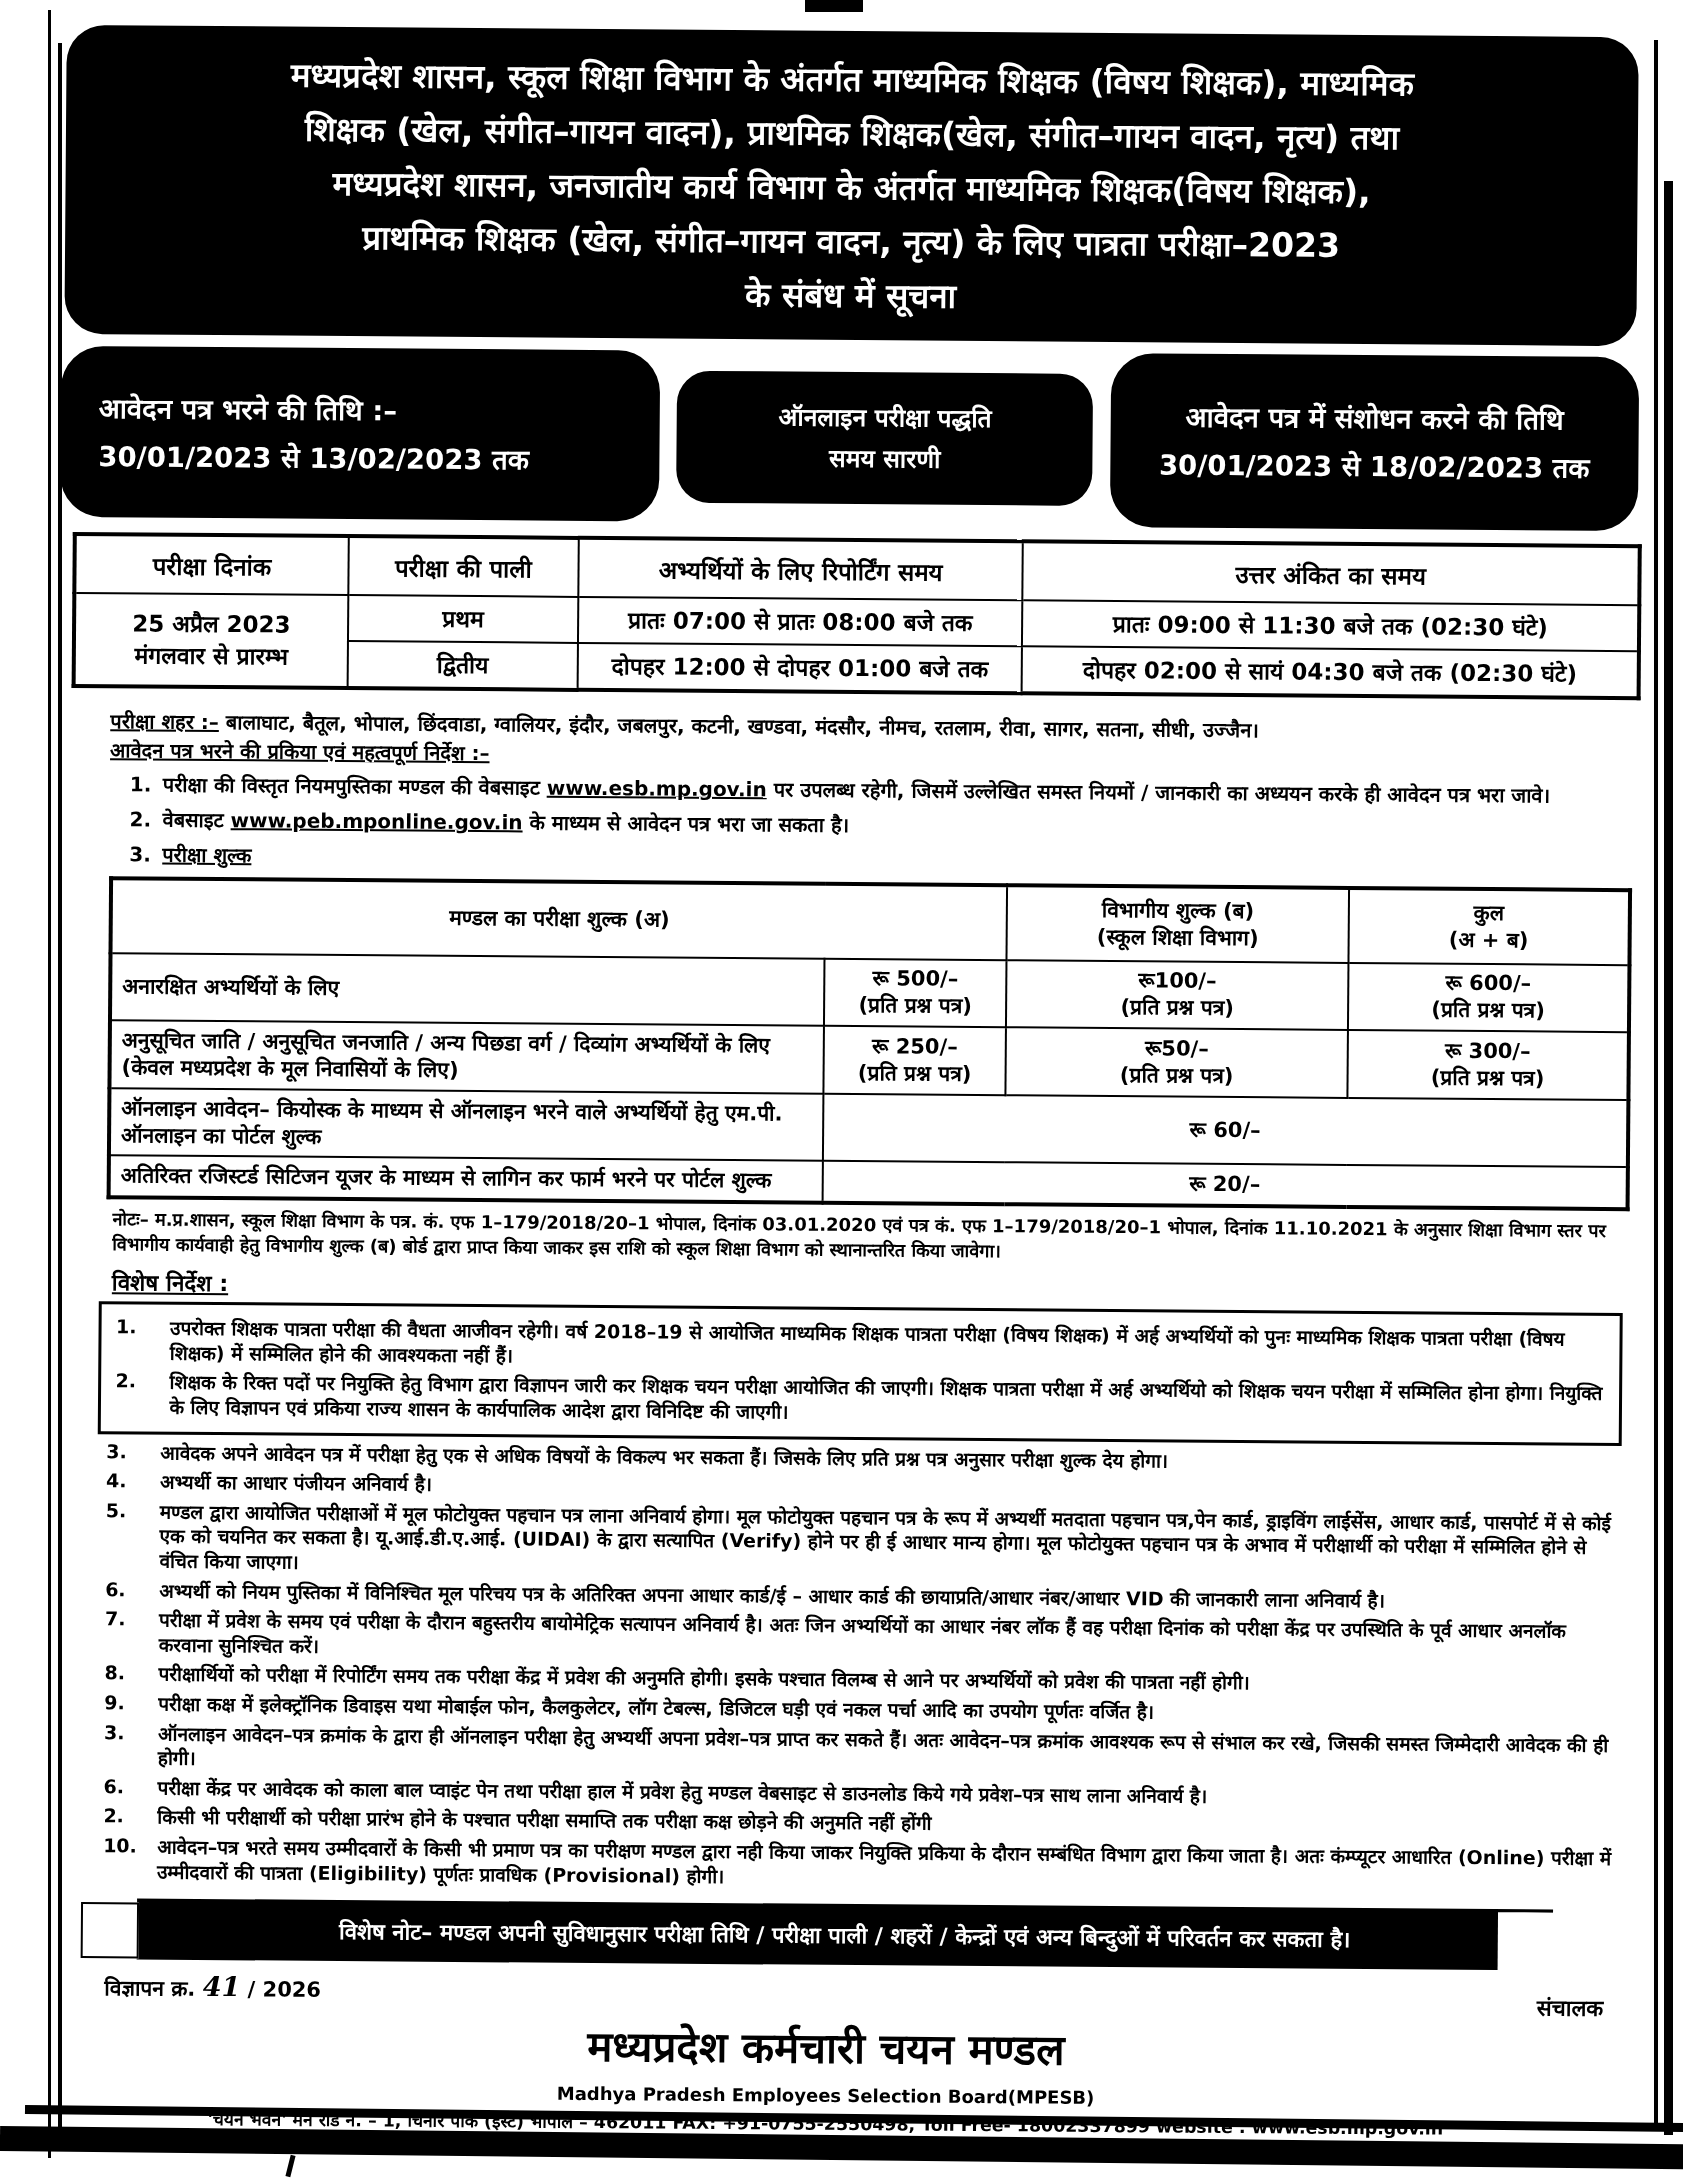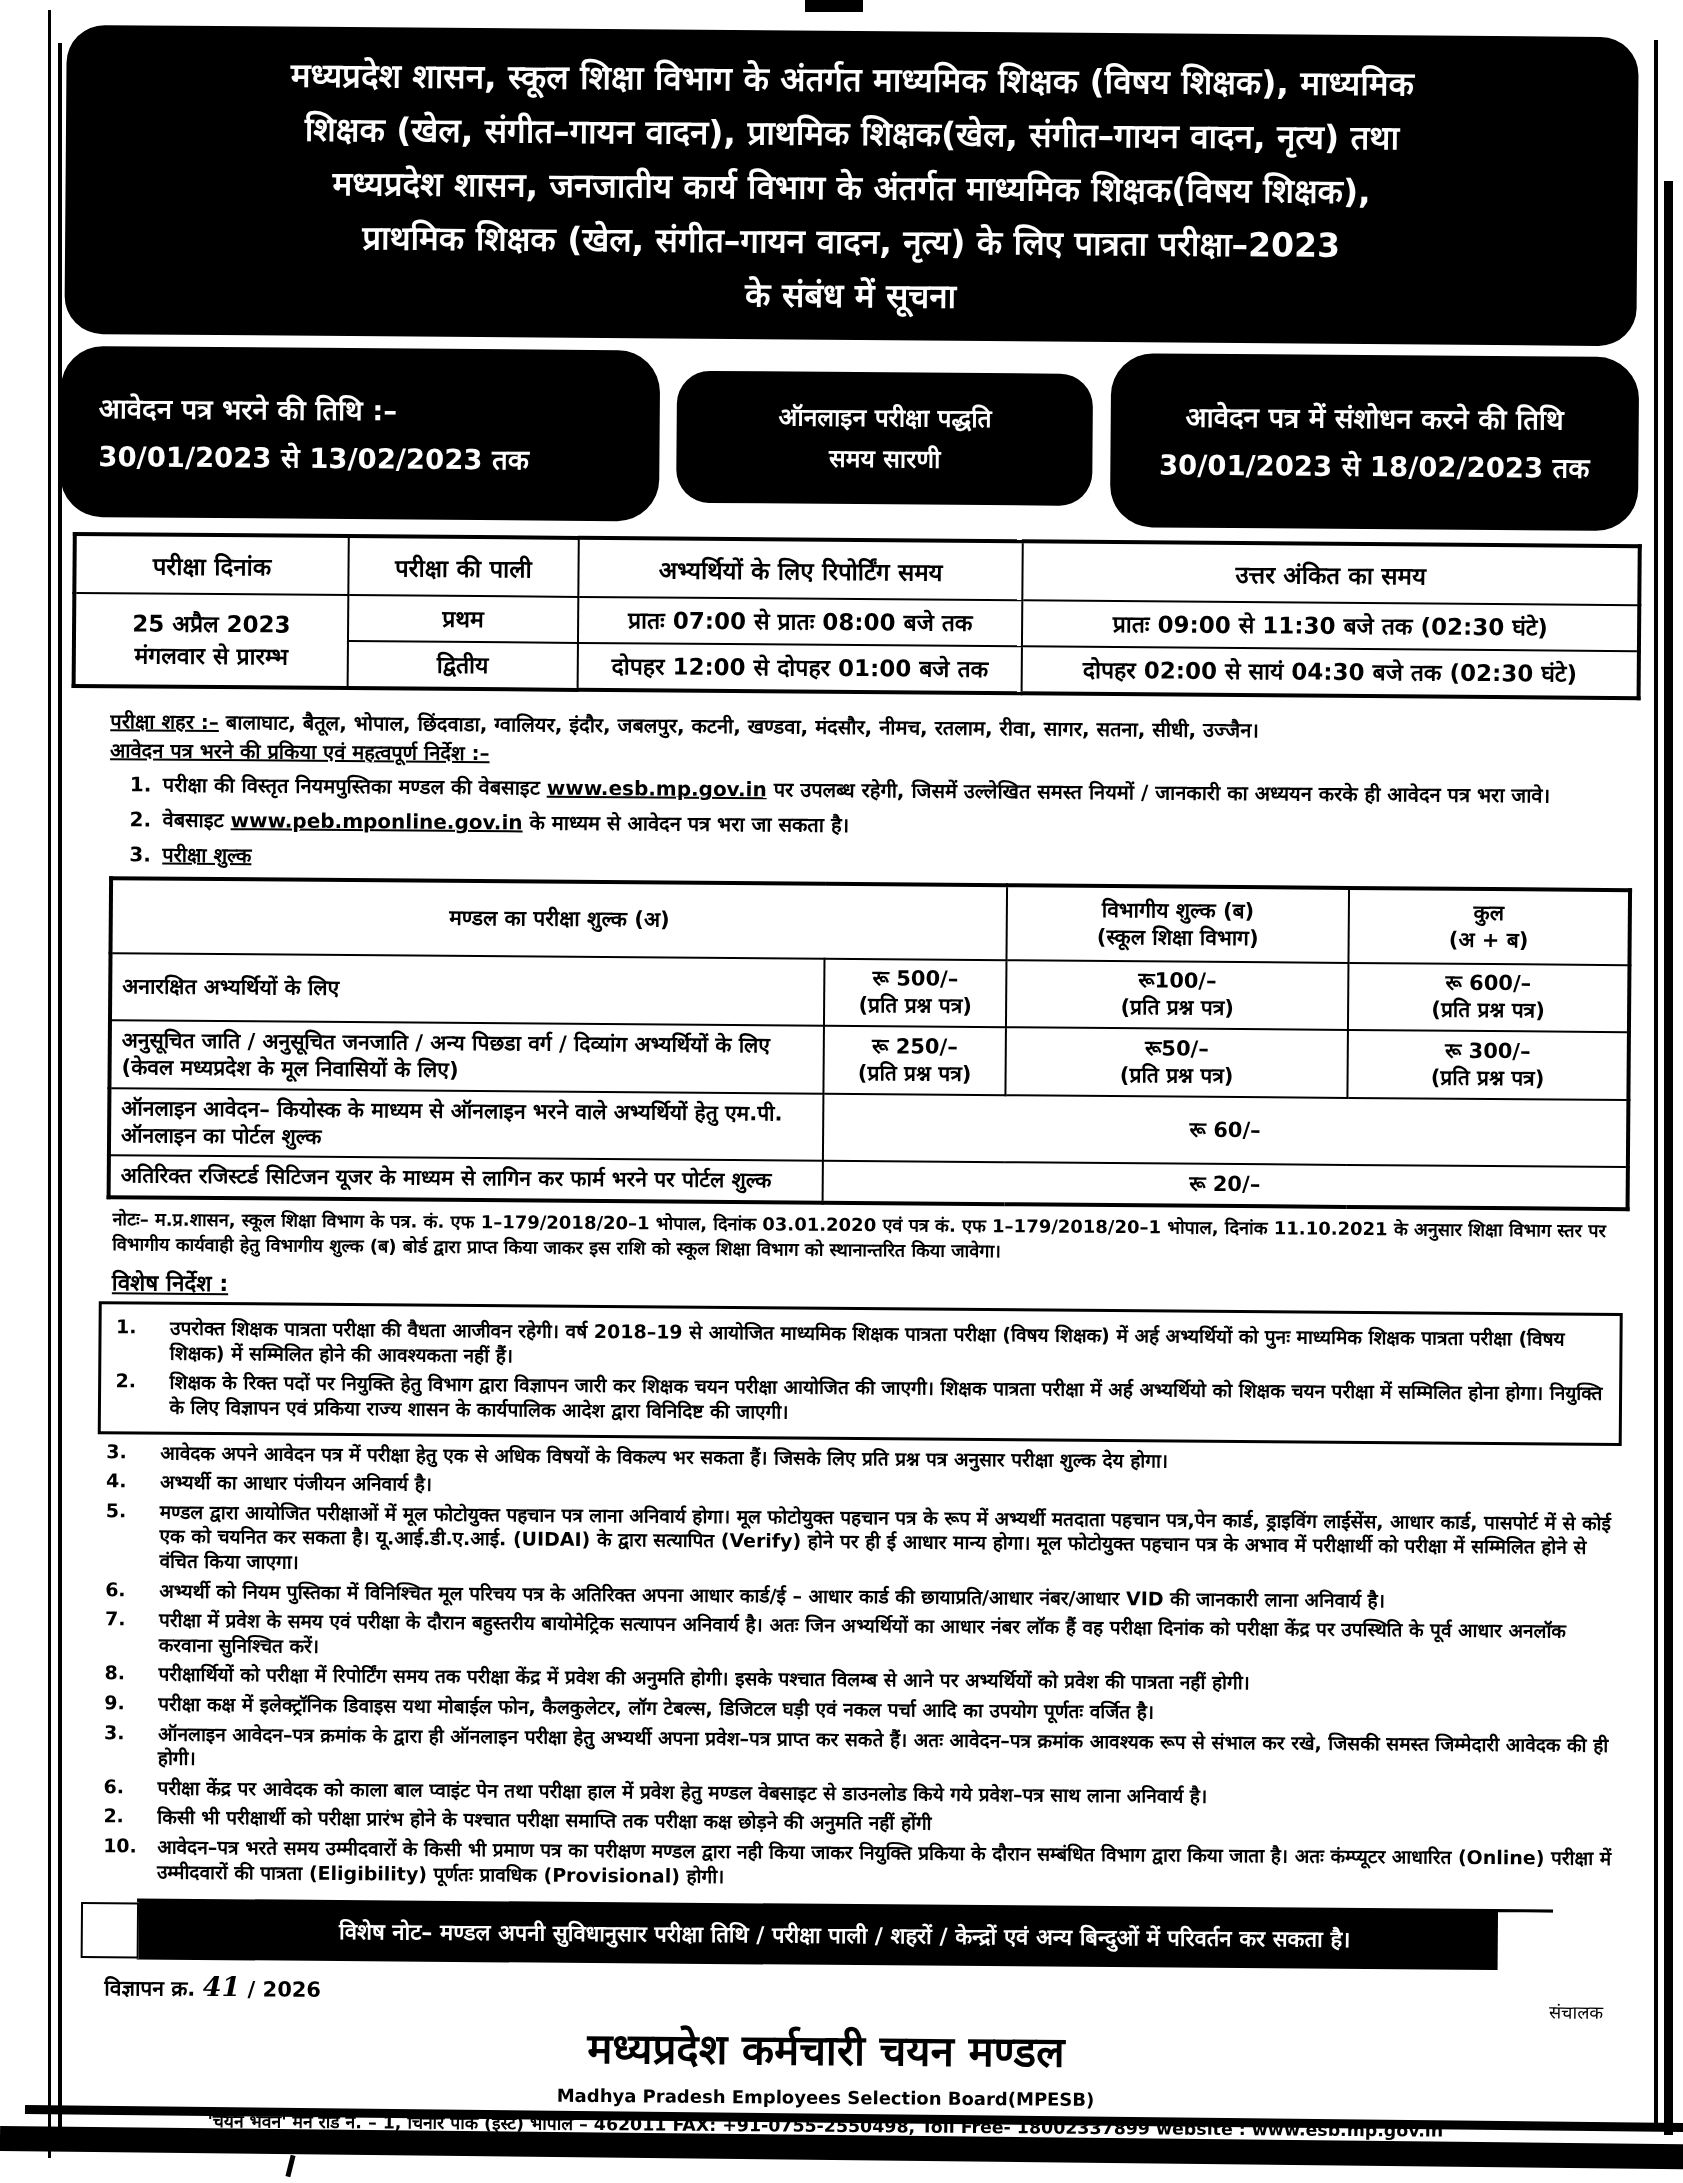--- a/index.html
+++ b/index.html
@@ -67,21 +67,21 @@
   
   .notebar{position:relative;margin:14.5px 116px 0 152px;background:#000;height:61px;display:flex;align-items:center;justify-content:center;}
   .notebar .nbtxt{color:#fff;font-size:22px;font-weight:700;white-space:nowrap;}
   .nb-sq-l{position:absolute;left:-56px;top:4.3px;width:54px;height:52px;background:#fff;border:2.9px solid #000;}
   .nb-sq-r{position:absolute;right:-7.2px;top:2.9px;width:62px;height:61px;background:#fff;}
 
   
   .footrow{margin:11.6px 65px 0 120px;display:flex;justify-content:space-between;align-items:flex-start;}
   .adv{font-size:21px;font-weight:600;}
   .advno{font-size:27px;font-weight:700;font-style:italic;font-family:"DejaVu Serif","Liberation Serif",serif;text-align:right;}
-  .director{font-size:18px;font-weight:400;margin-top:18px;}
+  .director{font-size:22px;font-weight:700;margin-top:10px;}
   .board-title{margin-top:1.4px;text-align:center;font-size:42px;font-weight:700;}
   .board-en{margin-top:10px;text-align:center;font-size:18px;font-weight:700;}
   .address{margin-top:5.8px;text-align:center;font-size:17.4px;font-weight:600;}
 </style>
 </head>
 <body>
 
 <div class="sheet">
 
   <div class="edge edge-left-a"></div>

